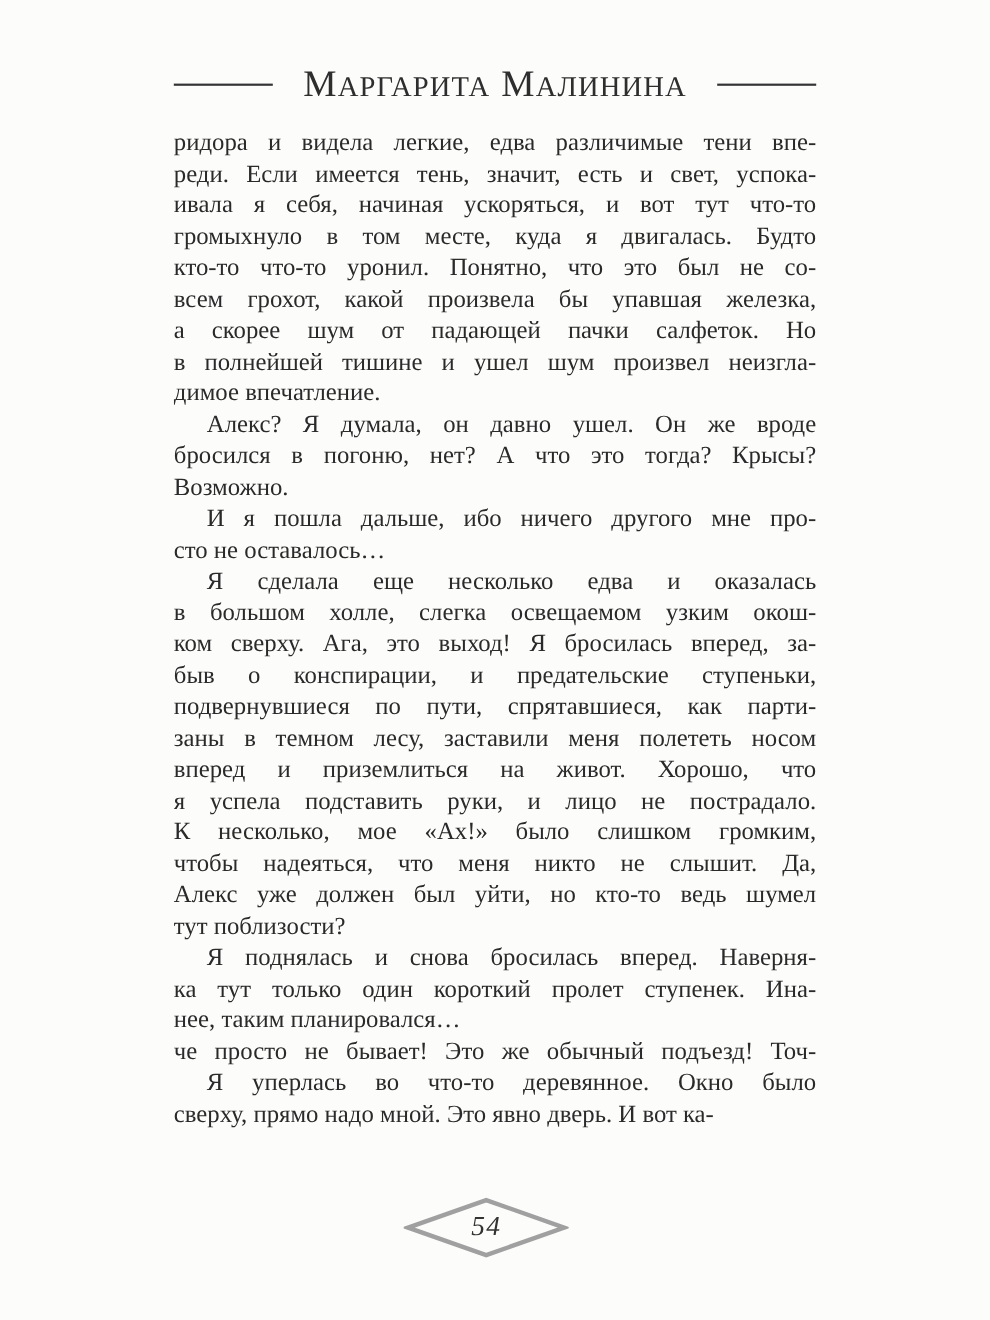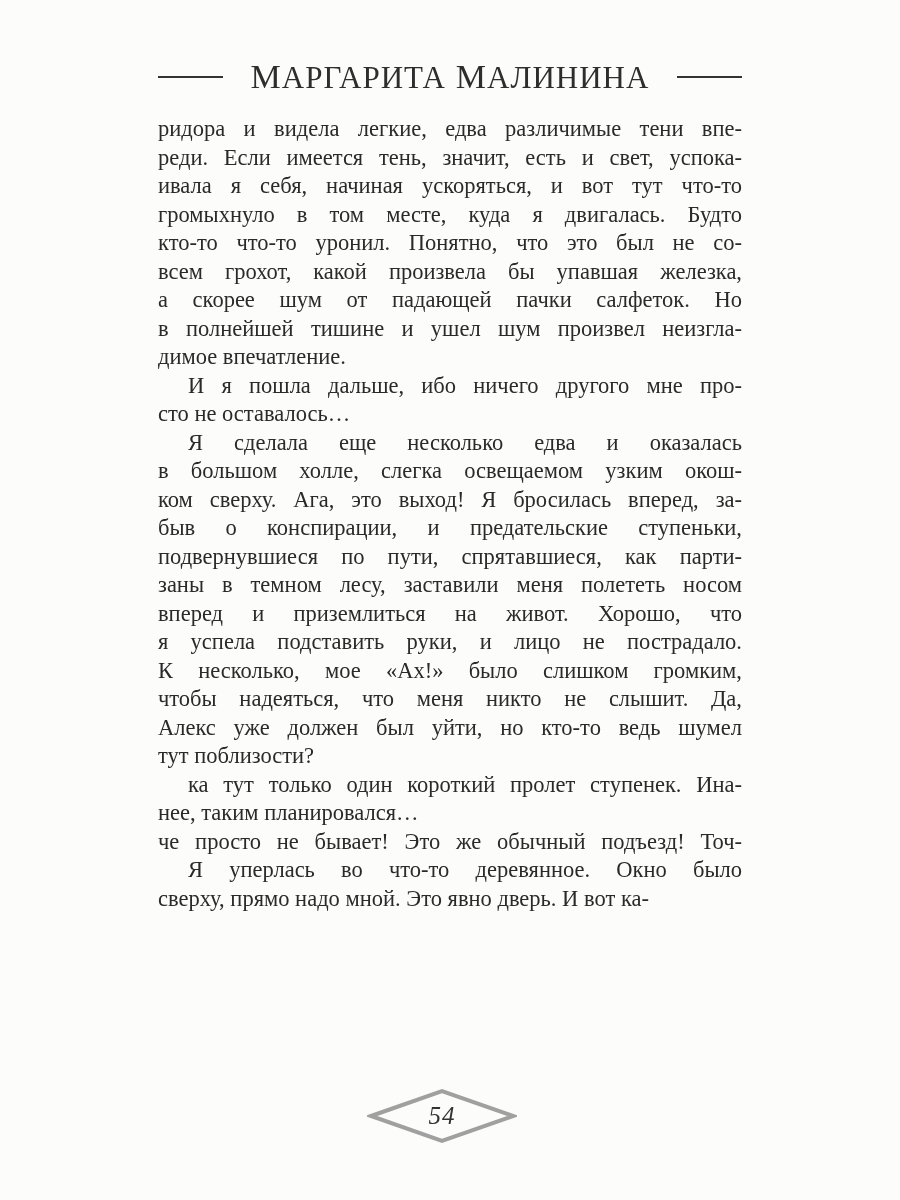--- a/index.html
+++ b/index.html
@@ -39,21 +39,21 @@
   }
   .head-title {
     flex: 0 0 auto;
     white-space: nowrap;
     color: #2e2e2e;
     line-height: 1;
   }
   .title-word {
     display: inline-block;
     text-transform: uppercase;
-    font-size: 31px;
+    font-size: 26px;
     letter-spacing: 1px;
   }
   .title-word::first-letter {
     font-size: 34px;
   }
   .title-word + .title-word { margin-left: 10px; }
   
   .text-block {
     width: 584px;
     margin: 17px auto 0 auto;
@@ -114,38 +114,44 @@
         <div class="line">реди. Если имеется тень, значит, есть и свет, успока-</div>
         <div class="line">ивала я себя, начиная ускоряться, и вот тут что-то</div>
         <div class="line">громыхнуло в том месте, куда я двигалась. Будто</div>
         <div class="line">кто-то что-то уронил. Понятно, что это был не со-</div>
         <div class="line">всем грохот, какой произвела бы упавшая железка,</div>
         <div class="line">а скорее шум от падающей пачки салфеток. Но</div>
         <div class="line">в полнейшей тишине и ушел шум произвел неизгла-</div>
         <div class="line last">димое впечатление.</div>
       </div>
       <div class="paragraph indent">
+        <div class="line">Алекс? Я думала, он давно ушел. Он же вроде</div>
+        <div class="line">бросился в погоню, нет? А что это тогда? Крысы?</div>
+        <div class="line last">Возможно.</div>
+      </div>
+      <div class="paragraph indent">
         <div class="line">И я пошла дальше, ибо ничего другого мне про-</div>
         <div class="line last">сто не оставалось…</div>
       </div>
       <div class="paragraph indent">
         <div class="line">Я сделала еще несколько едва и оказалась</div>
         <div class="line">в большом холле, слегка освещаемом узким окош-</div>
         <div class="line">ком сверху. Ага, это выход! Я бросилась вперед, за-</div>
         <div class="line">быв о конспирации, и предательские ступеньки,</div>
         <div class="line">подвернувшиеся по пути, спрятавшиеся, как парти-</div>
         <div class="line">заны в темном лесу, заставили меня полететь носом</div>
         <div class="line">вперед и приземлиться на живот. Хорошо, что</div>
         <div class="line">я успела подставить руки, и лицо не пострадало.</div>
         <div class="line">К несколько, мое «Ах!» было слишком громким,</div>
         <div class="line">чтобы надеяться, что меня никто не слышит. Да,</div>
         <div class="line">Алекс уже должен был уйти, но кто-то ведь шумел</div>
         <div class="line last">тут поблизости?</div>
       </div>
       <div class="paragraph indent">
+        <div class="line">Я поднялась и снова бросилась вперед. Наверня-</div>
         <div class="line">ка тут только один короткий пролет ступенек. Ина-</div>
         <div class="line last">нее, таким планировался…</div>
         <div class="line">че просто не бывает! Это же обычный подъезд! Точ-</div>
       </div>
       <div class="paragraph indent">
         <div class="line">Я уперлась во что-то деревянное. Окно было</div>
         <div class="line last">сверху, прямо надо мной. Это явно дверь. И вот ка-</div>
       </div>
     </div>
 

